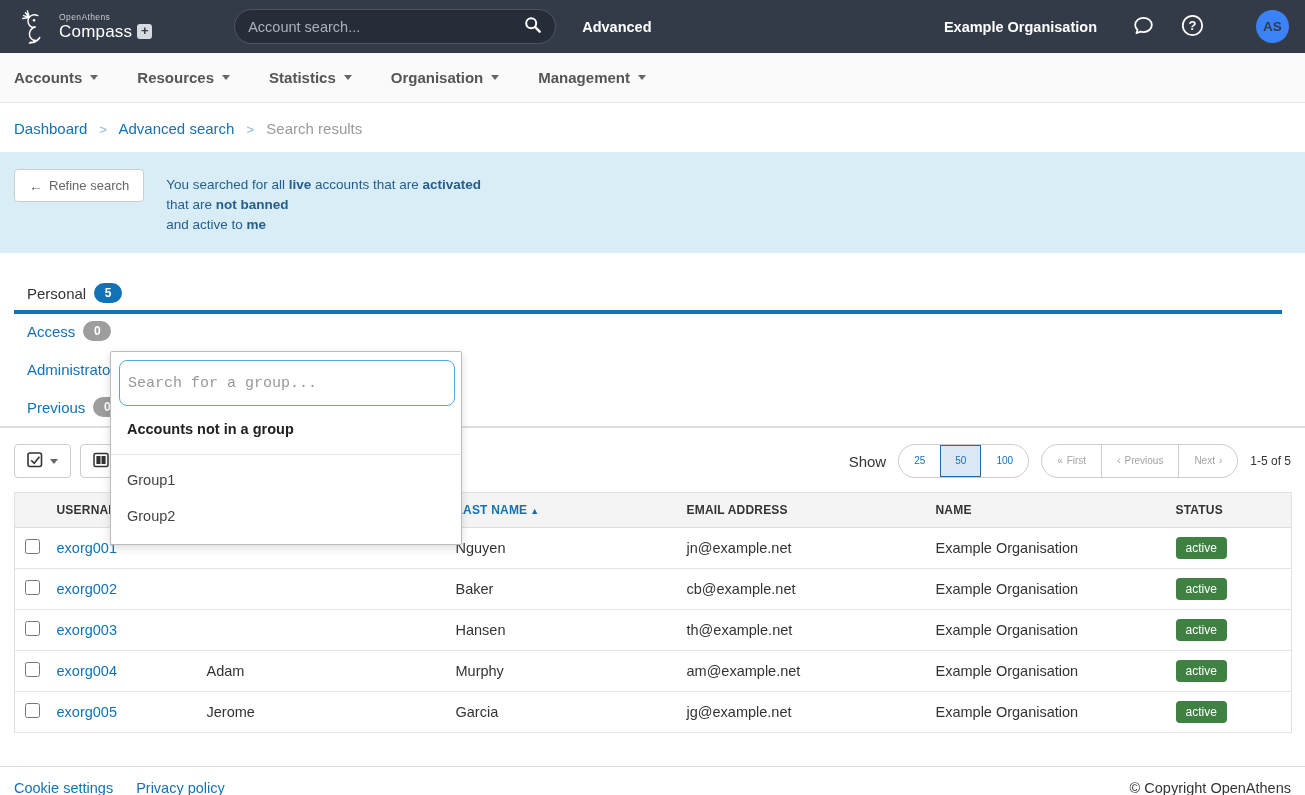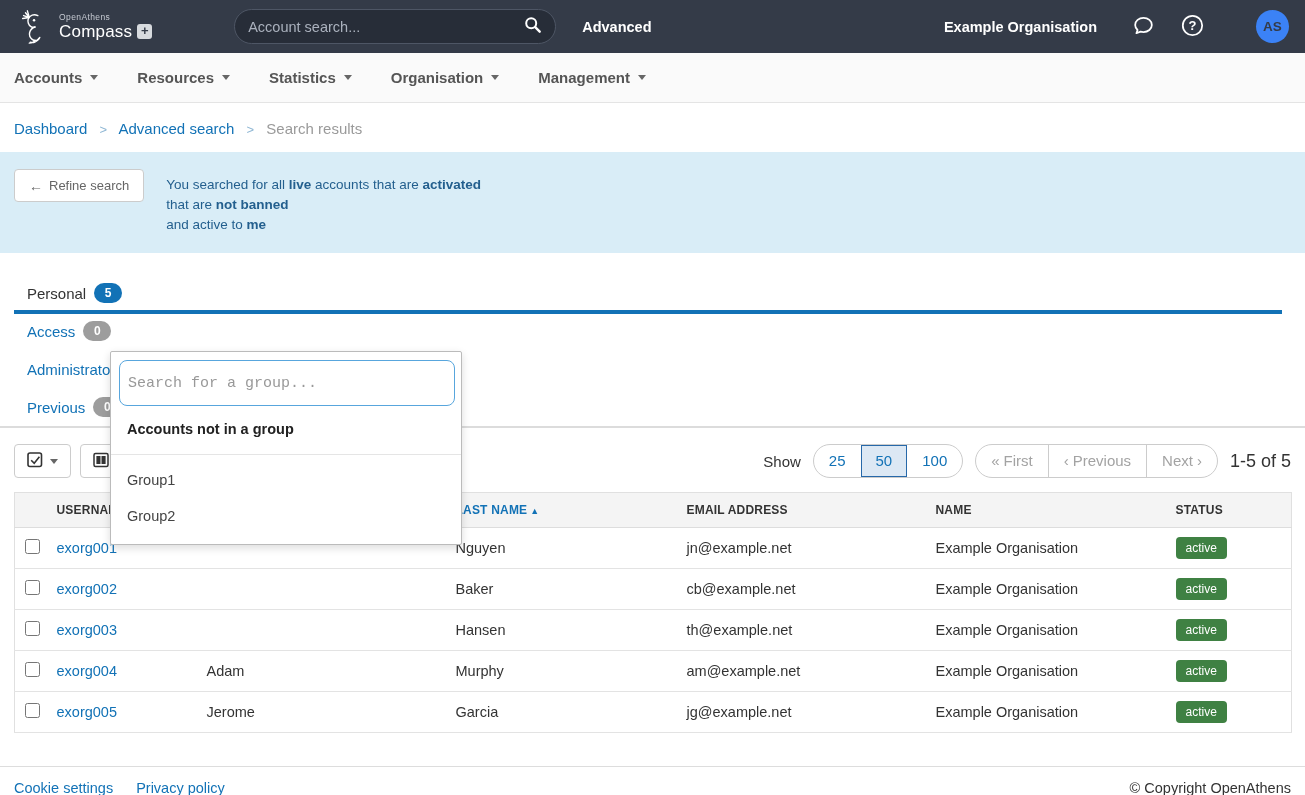--- a/index.html
+++ b/index.html
@@ -64,28 +64,28 @@
   
   .toolbar { margin-top:16px; padding:0 14px; display:flex; align-items:center;justify-content:flex-end; }
   .tool-btn { height:34px; background:#fff; border:1px solid #ccc; border-radius:4px; cursor:pointer;
     display:flex; align-items:center; gap:6px; padding:0 12px; font-size:14.5px; color:#333;
     font-family:"Liberation Sans",sans-serif; }
   .tool-btn + .tool-btn { margin-left:9px; }
   .tool-btn.open { background:#d8d8d8; border-color:#9f9f9f; }
   .right-tools { margin-left:auto; display:flex; align-items:center; gap:12px; }
   .show-label { font-size:15px; color:#333; }
   .pill-group { display:flex; border:1px solid #ccc; border-radius:17px; overflow:hidden; height:34px; background:#fff; }
-  .pill-group > span { padding:0 15px; line-height:32px; font-size:15px; cursor:pointer; }
+  .pill-group > span { padding:0 15px; line-height:32px; font-size:10px; cursor:pointer; }
   .size-opt { color:#1272b6; }
   .size-opt.selected { background:#dce8f4; box-shadow:inset 0 0 0 1px #2668a9; }
   .pager-opt { color:#a3a3a3; }
   .pager-opt + .pager-opt { border-left:1px solid #ccc; }
   .pg-ic { margin-right:4px; }
   .pg-ic-r { margin-left:4px; }
-  .range-text { font-size:18px; color:#333; }
+  .range-text { font-size:12px; color:#333; }
 
   
   table { margin:14px 14px 0; border-collapse:collapse; table-layout:fixed; width:1277px;
     border:1px solid #e0e0e0; }
   col.c-check{width:42px;} col.c-user{width:150px;} col.c-first{width:249px;} col.c-last{width:231px;}
   col.c-email{width:249px;} col.c-name{width:240px;} col.c-status{width:116px;}
   thead tr { background:#f4f4f4; height:35px; }
   th { text-align:left; font-size:12px; color:#333; font-weight:bold; border-bottom:1px solid #ddd;
     padding:0 6px 0 0; letter-spacing:.2px; }
   th.sorted { color:#1272b6; }

